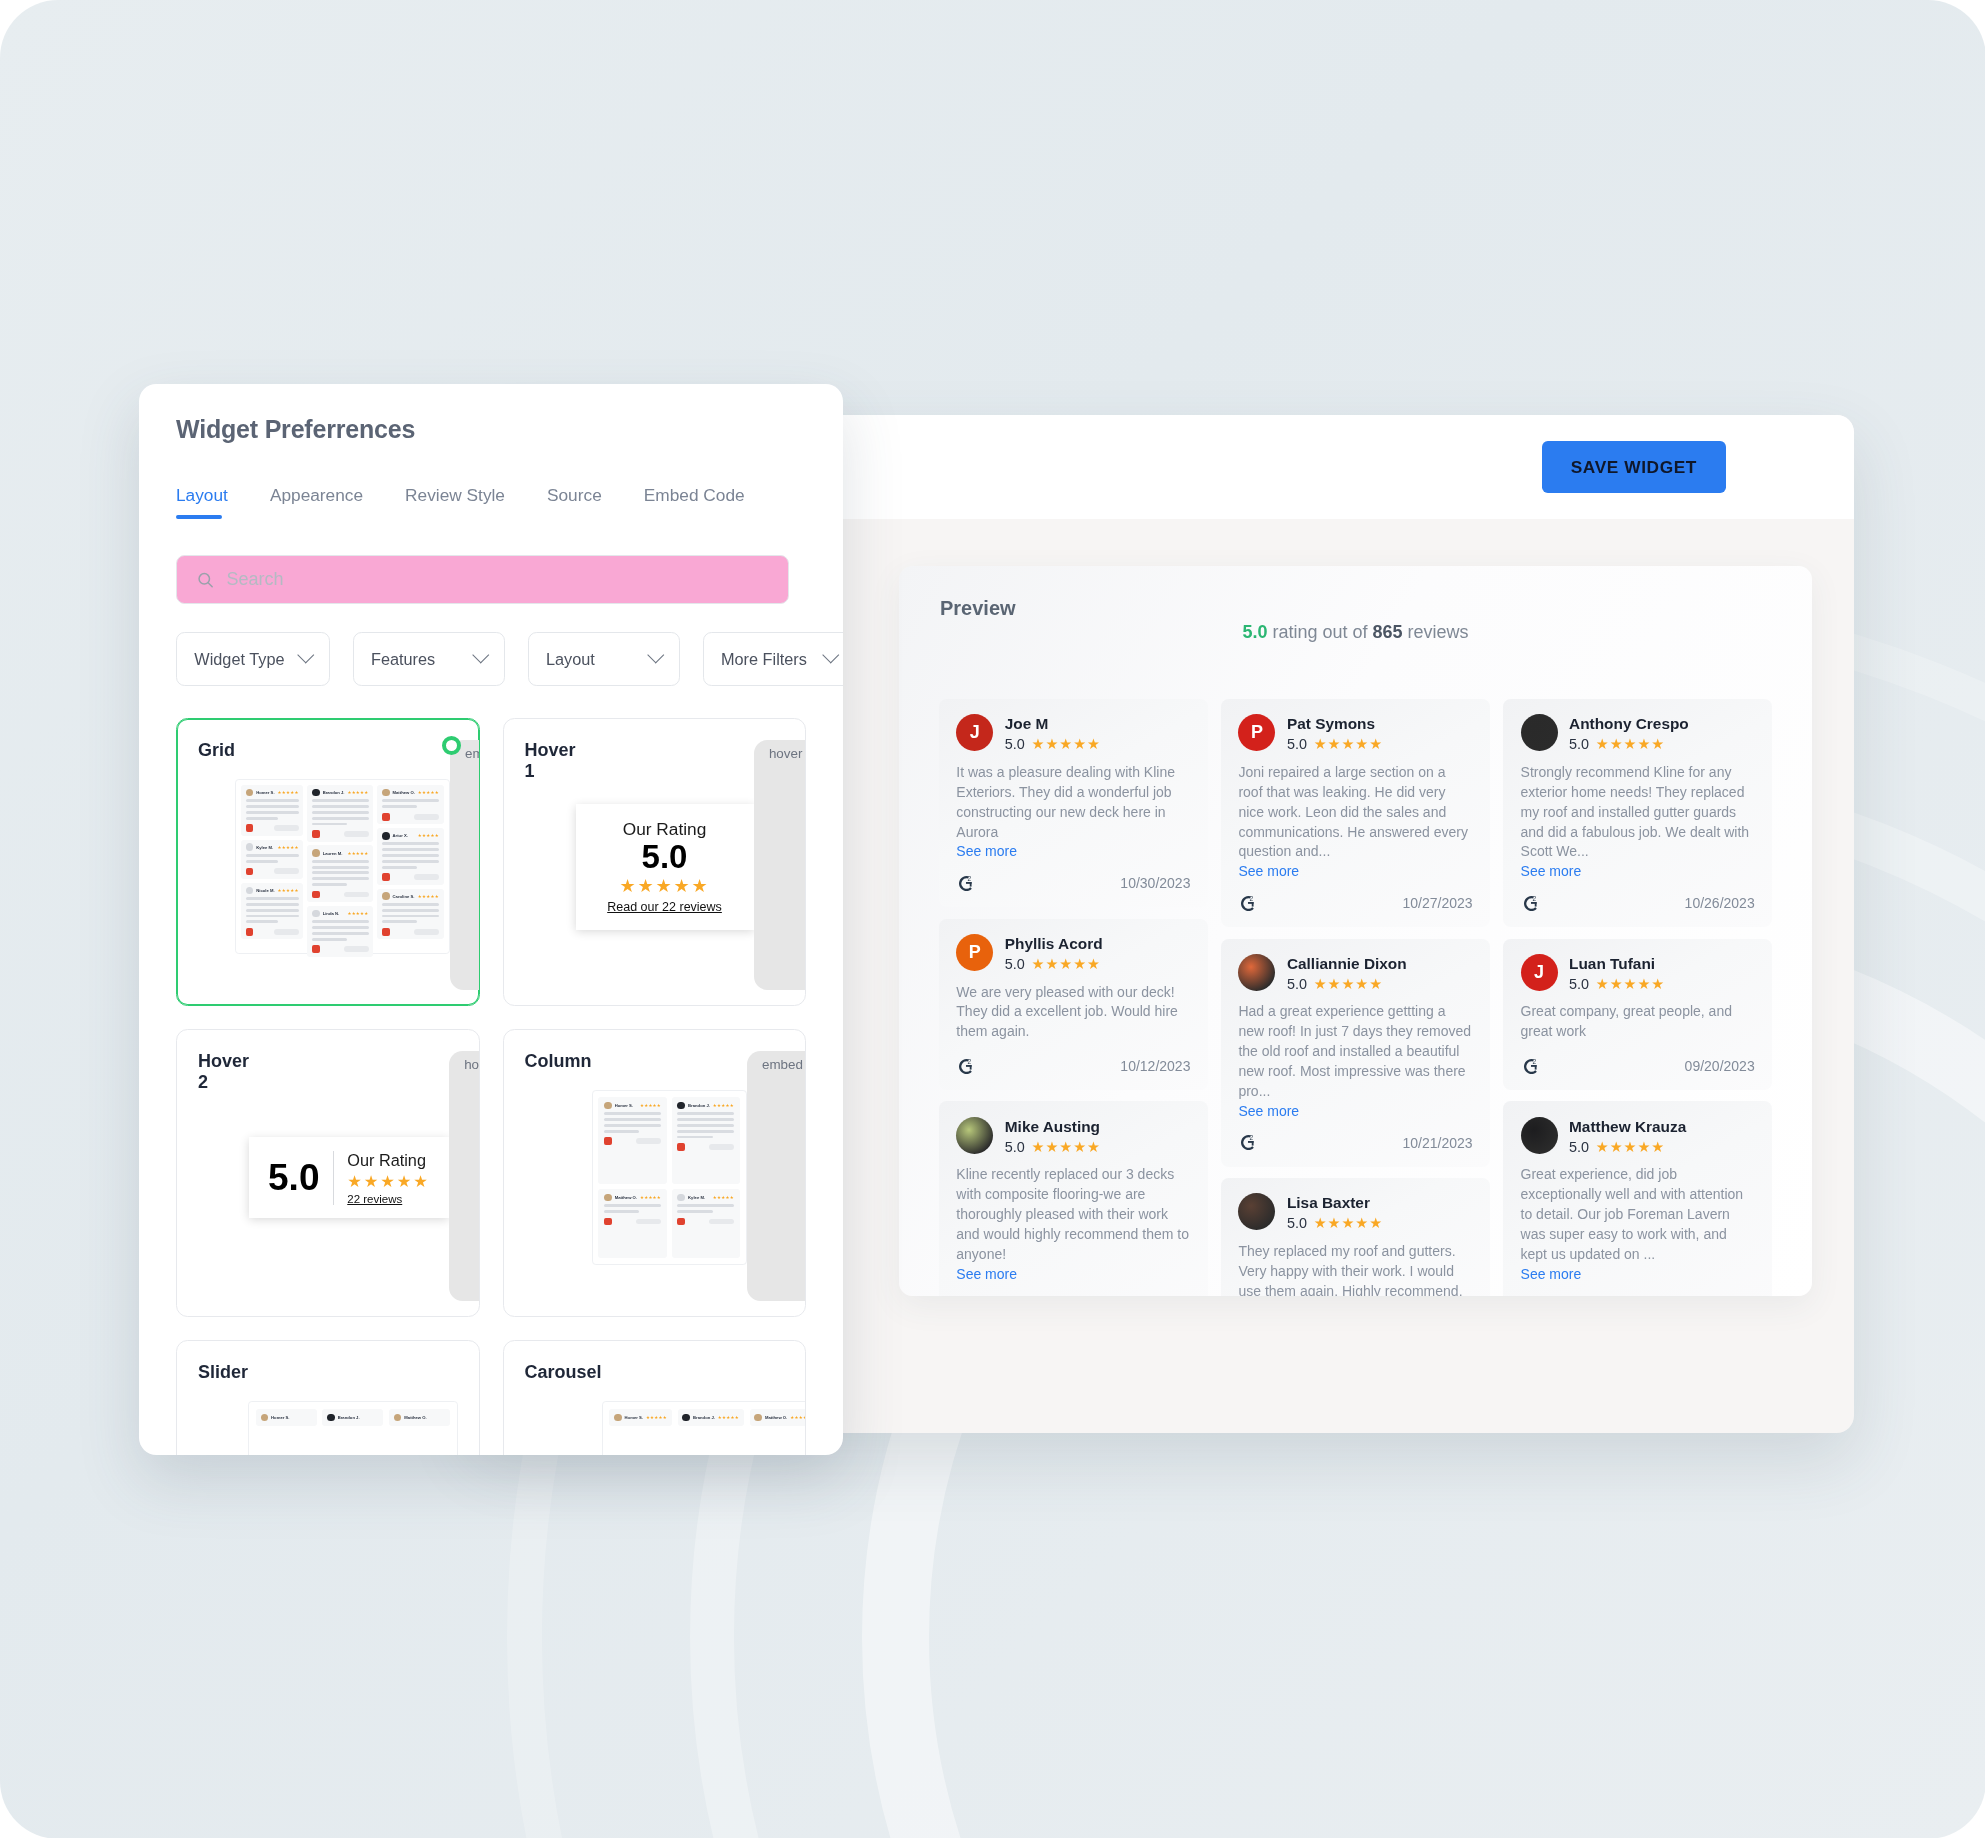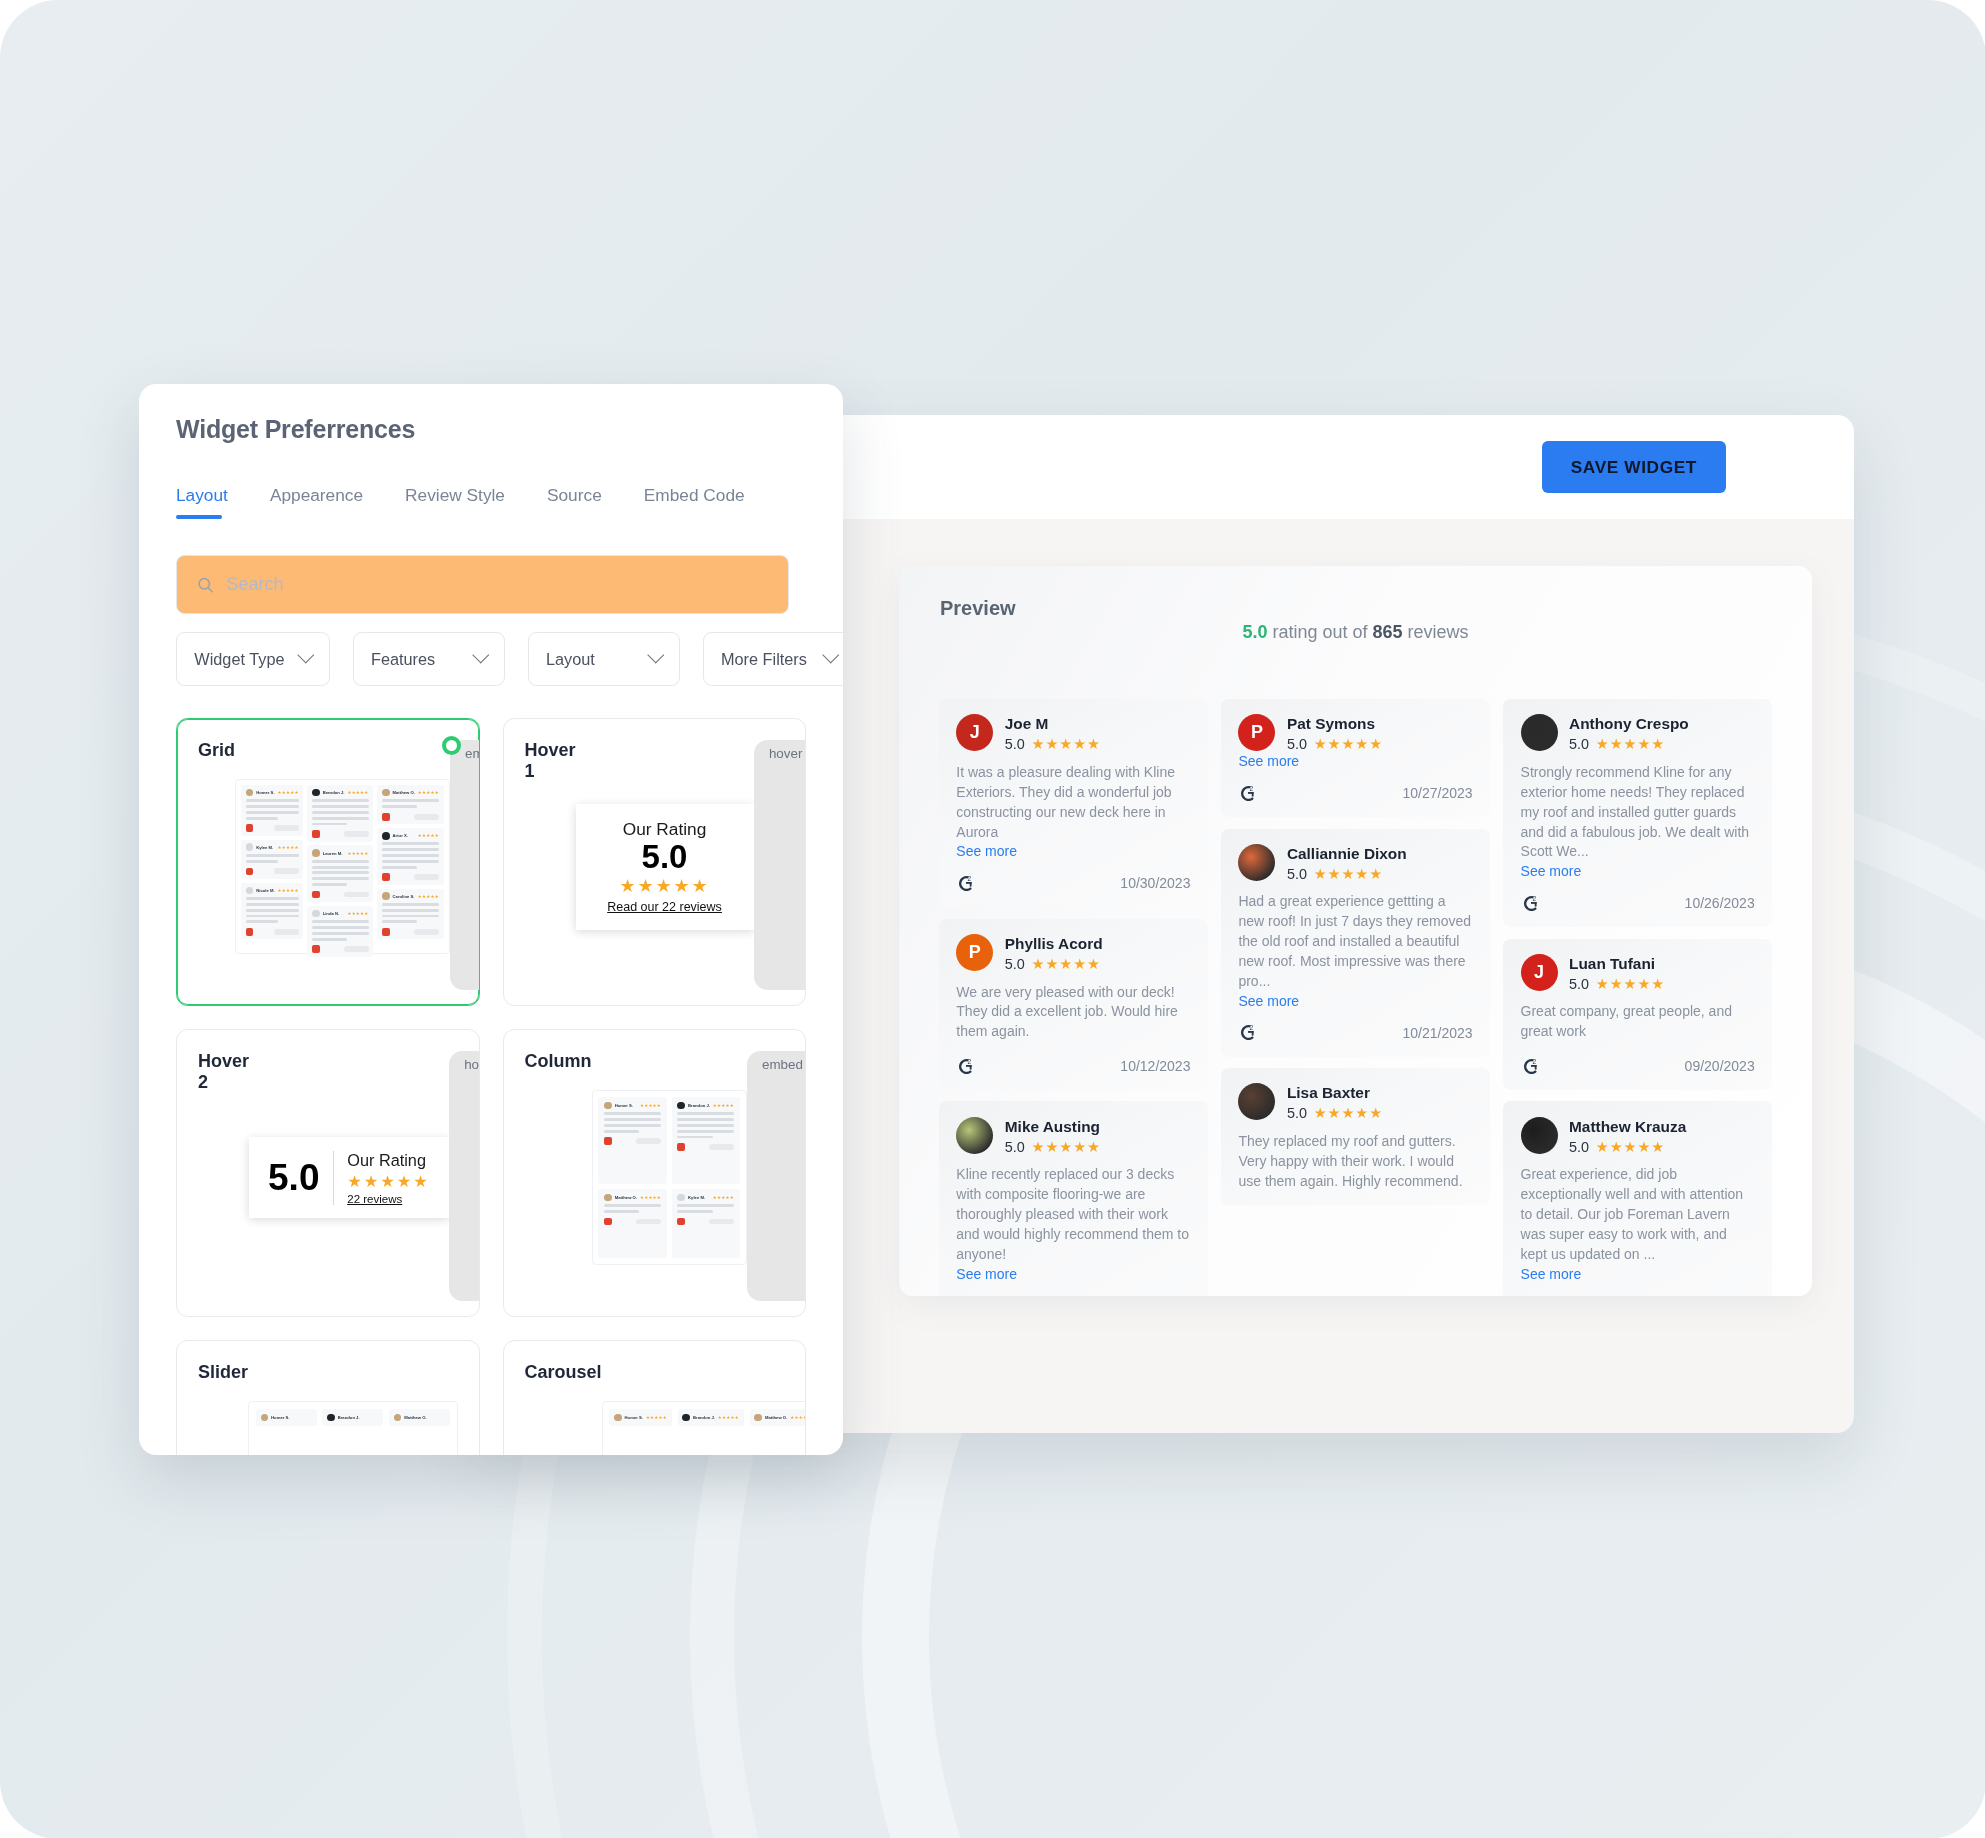--- a/index.html
+++ b/index.html
@@ -150,24 +150,24 @@
     position: relative;
   }
   .tab.active { color: #2b7cf0; font-weight: 500; }
   .tab.active::after {
     content: ""; position: absolute; left: 0; right: 5.8px; bottom: 0;
     height: 3.8px; background: #2b7cf0; border-radius: 1.9px;
   }
 
   .search-box {
     position: absolute; left: 37px; top: 171px;
-    width: 613px; height: 59px;
+    width: 613px; height: 49px;
     border: 1px solid #e4e7eb; border-radius: 8.6px;
     display: flex; align-items: center; gap: 11.5px; padding: 12px 19px;
-    background: #fdba74;
+    background: #f9a8d4;
   }
   .search-input {
     border: none; outline: none; font-size: 18px; color: #454b56;
     width: 100%; font-family: "Liberation Sans", sans-serif; background: transparent;
   }
   .search-input::placeholder { color: #b4bac3; }
 
   .filters {
     position: absolute; left: 37px; top: 248px;
     display: flex; gap: 23px;
@@ -361,20 +361,21 @@
               <div class="rv-head">
                 <div class="avatar" style="background: rgb(211, 33, 27);">P</div>
                 <div class="rv-meta">
                   <div class="rv-name">Pat Symons</div>
                   <div class="rv-rate-row">
                     <span class="rv-score">5.0</span>
                     <span class="stars">★★★★★</span>
                   </div>
                 </div>
               </div>
+              <div class="rv-body">Joni repaired a large section on a roof that was leaking. He did very nice work. Leon did the sales and communications. He answered every question and...</div>
               <div class="see-more">See more</div>
               <div class="rv-foot">
                 <svg class="g2" viewBox="0 0 24 24">
                   <path d="M12 3.4a8.6 8.6 0 1 0 6.1 14.7l-1.8-1.8A6 6 0 1 1 12 6a6 6 0 0 1 2.2.4V3.8A8.6 8.6 0 0 0 12 3.4z" fill="#28384a"></path>
                   <path d="M12 9.6v2.8h3.2L12 16.8h5.6v-2.5h-2.9l2.9-4.7z" fill="#28384a" opacity="0"></path>
                   <text x="13.2" y="9.2" font-size="7.5" font-family="Liberation Sans, sans-serif" fill="#28384a">2</text>
                   <rect x="11.4" y="10.3" width="6.4" height="2.1" fill="#28384a"></rect>
                   <rect x="15.7" y="10.3" width="2.1" height="5.2" fill="#28384a"></rect>
                 </svg>
                 <span class="rv-date">10/27/2023</span>

